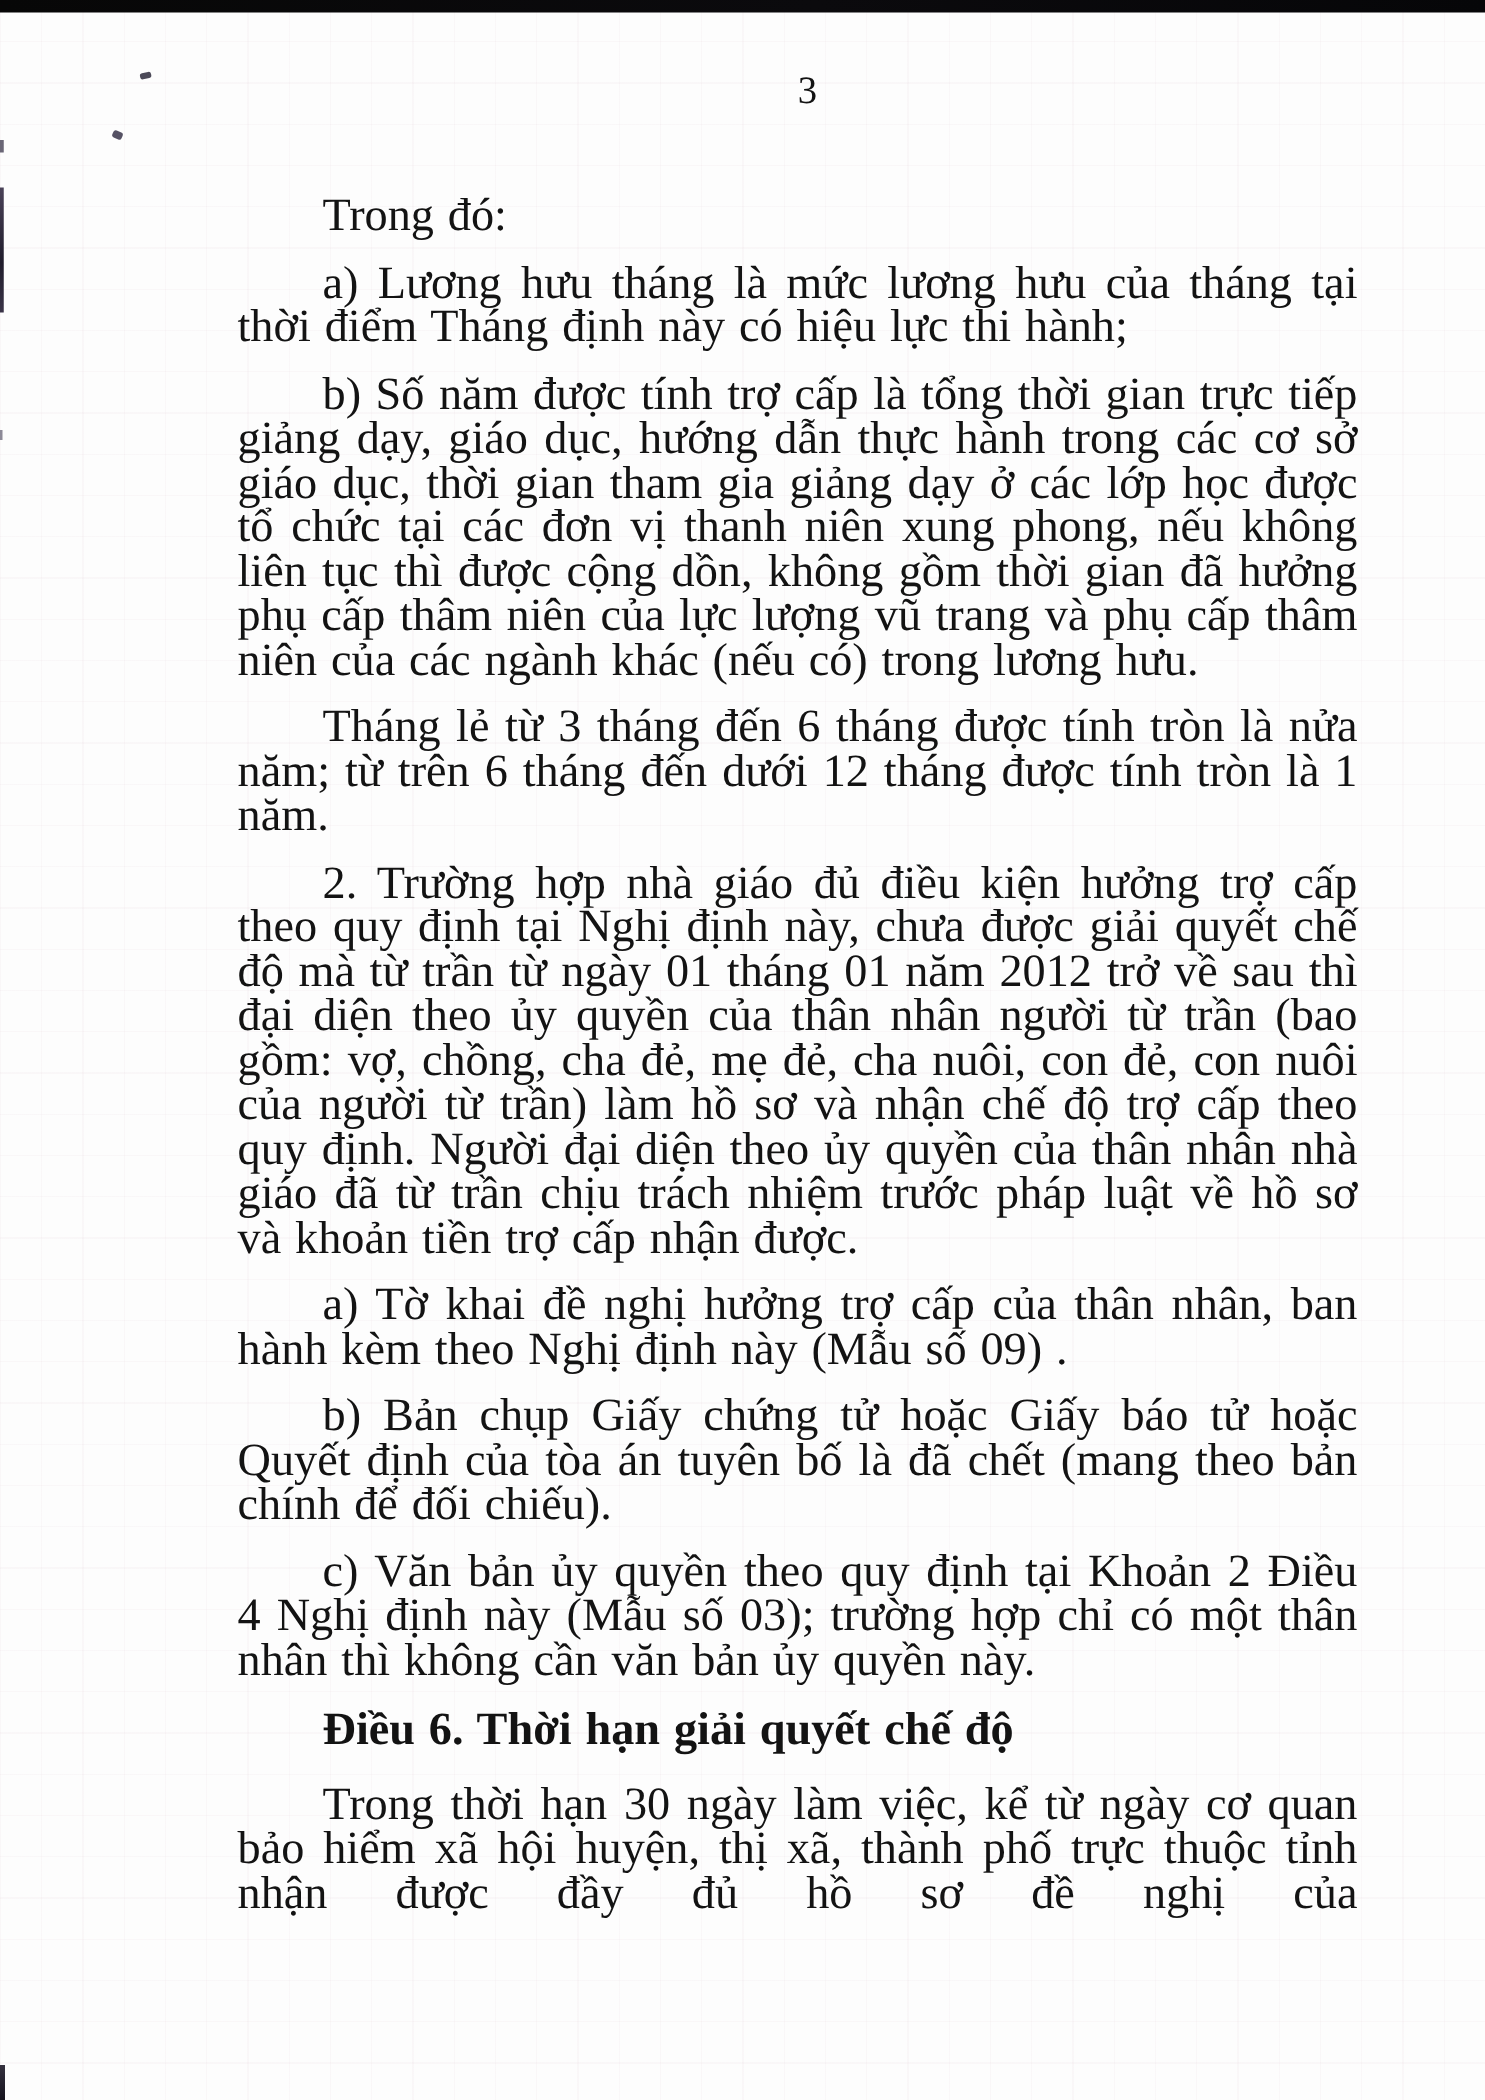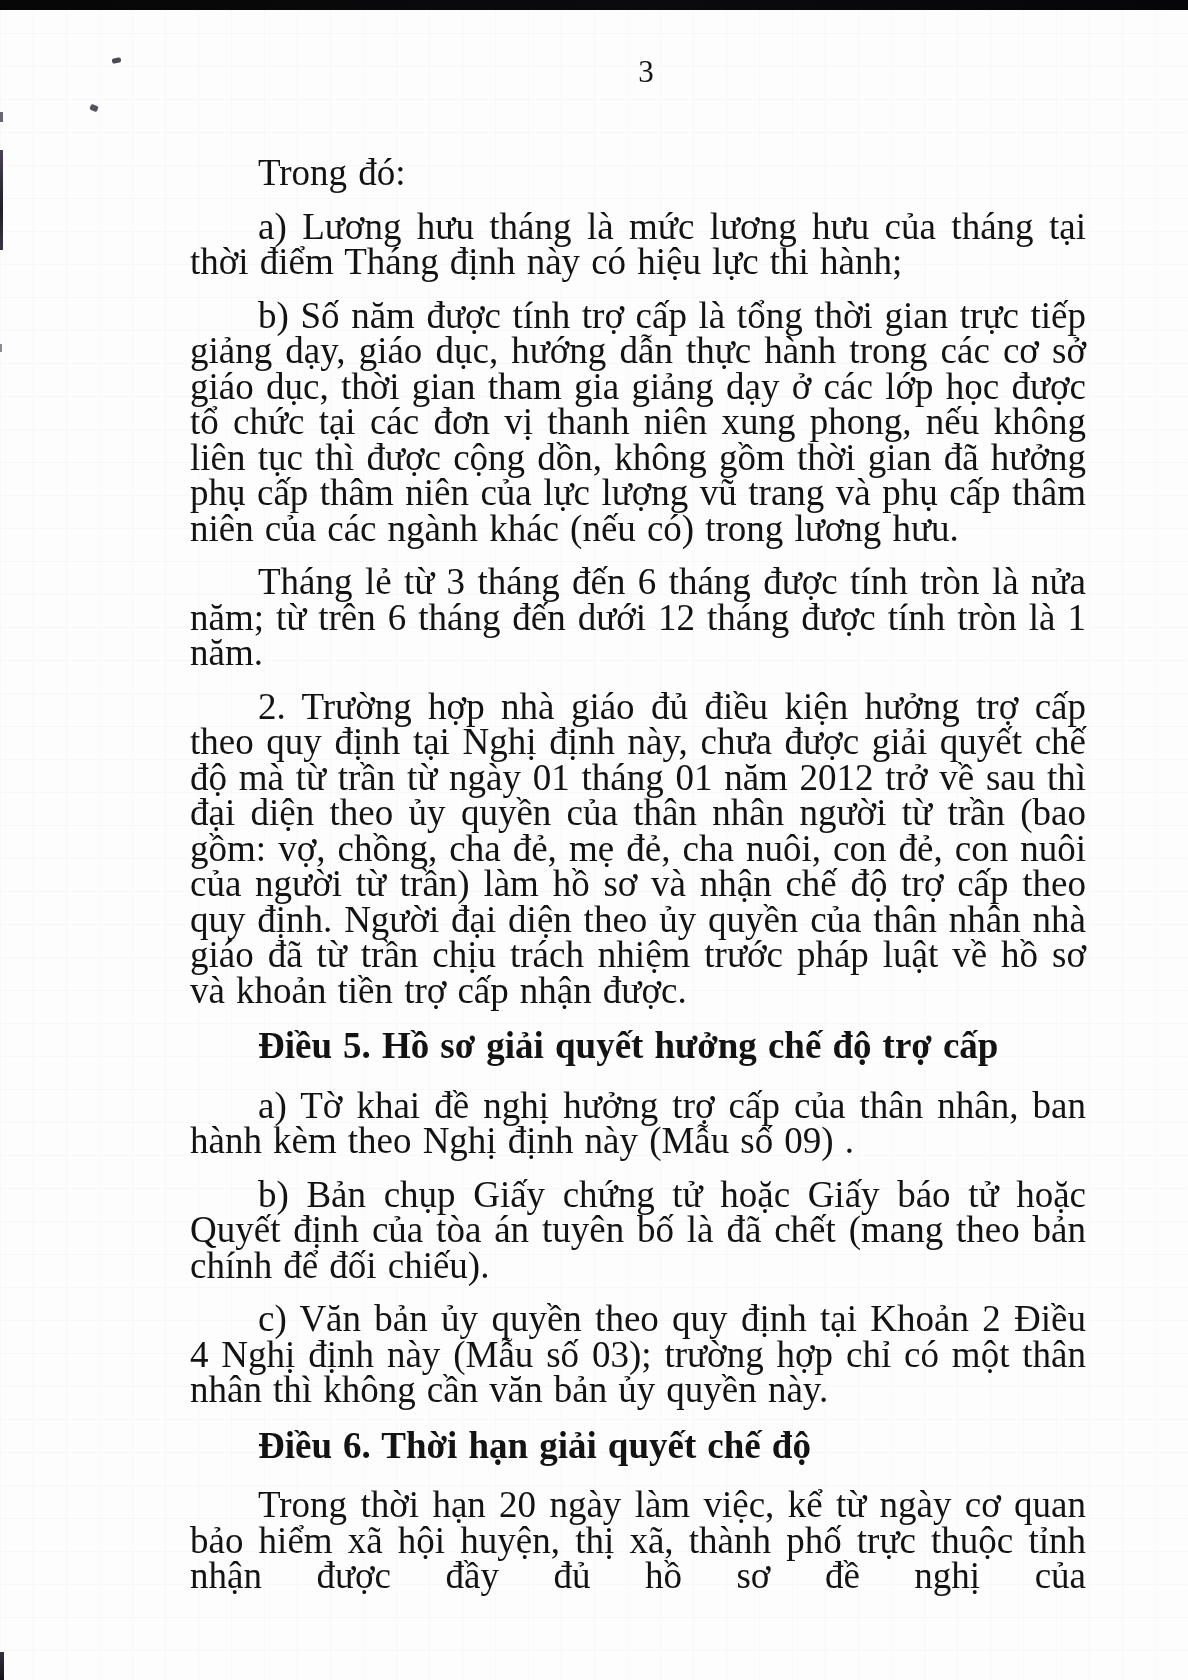--- a/index.html
+++ b/index.html
@@ -115,21 +115,20 @@
   <div class="scan-speck-2"></div>
 
   <div class="page-number">3</div>
 
   <main class="content">
     <p>Trong đó:</p>
     <p>a) Lương hưu tháng là mức lương hưu của tháng tại thời điểm Tháng định này có hiệu lực thi hành;</p>
     <p>b) Số năm được tính trợ cấp là tổng thời gian trực tiếp giảng dạy, giáo dục, hướng dẫn thực hành trong các cơ sở giáo dục, thời gian tham gia giảng dạy ở các lớp học được tổ chức tại các đơn vị thanh niên xung phong, nếu không liên tục thì được cộng dồn, không gồm thời gian đã hưởng phụ cấp thâm niên của lực lượng vũ trang và phụ cấp thâm niên của các ngành khác (nếu có) trong lương hưu.</p>
     <p>Tháng lẻ từ 3 tháng đến 6 tháng được tính tròn là nửa năm; từ trên 6 tháng đến dưới 12 tháng được tính tròn là 1 năm.</p>
     <p>2. Trường hợp nhà giáo đủ điều kiện hưởng trợ cấp theo quy định tại Nghị định này, chưa được giải quyết chế độ mà từ trần từ ngày 01 tháng 01 năm 2012 trở về sau thì đại diện theo ủy quyền của thân nhân người từ trần (bao gồm: vợ, chồng, cha đẻ, mẹ đẻ, cha nuôi, con đẻ, con nuôi của người từ trần) làm hồ sơ và nhận chế độ trợ cấp theo quy định. Người đại diện theo ủy quyền của thân nhân nhà giáo đã từ trần chịu trách nhiệm trước pháp luật về hồ sơ và khoản tiền trợ cấp nhận được.</p>
-    <p class="heading">Điều 5. Hồ sơ giải quyết hưởng chế độ trợ cấp</p>
     <p>a) Tờ khai đề nghị hưởng trợ cấp của thân nhân, ban hành kèm theo Nghị định này (Mẫu số 09) .</p>
     <p>b) Bản chụp Giấy chứng tử hoặc Giấy báo tử hoặc Quyết định của tòa án tuyên bố là đã chết (mang theo bản chính để đối chiếu).</p>
     <p>c) Văn bản ủy quyền theo quy định tại Khoản 2 Điều 4 Nghị định này (Mẫu số 03); trường hợp chỉ có một thân nhân thì không cần văn bản ủy quyền này.</p>
     <p class="heading">Điều 6. Thời hạn giải quyết chế độ</p>
-    <p class="justify-last">Trong thời hạn 20 ngày làm việc, kể từ ngày cơ quan bảo hiểm xã hội huyện, thị xã, thành phố trực thuộc tỉnh nhận được đầy đủ hồ sơ đề nghị của</p>
+    <p class="justify-last">Trong thời hạn 30 ngày làm việc, kể từ ngày cơ quan bảo hiểm xã hội huyện, thị xã, thành phố trực thuộc tỉnh nhận được đầy đủ hồ sơ đề nghị của</p>
   </main>
 
 </div>
 
 </body></html>

